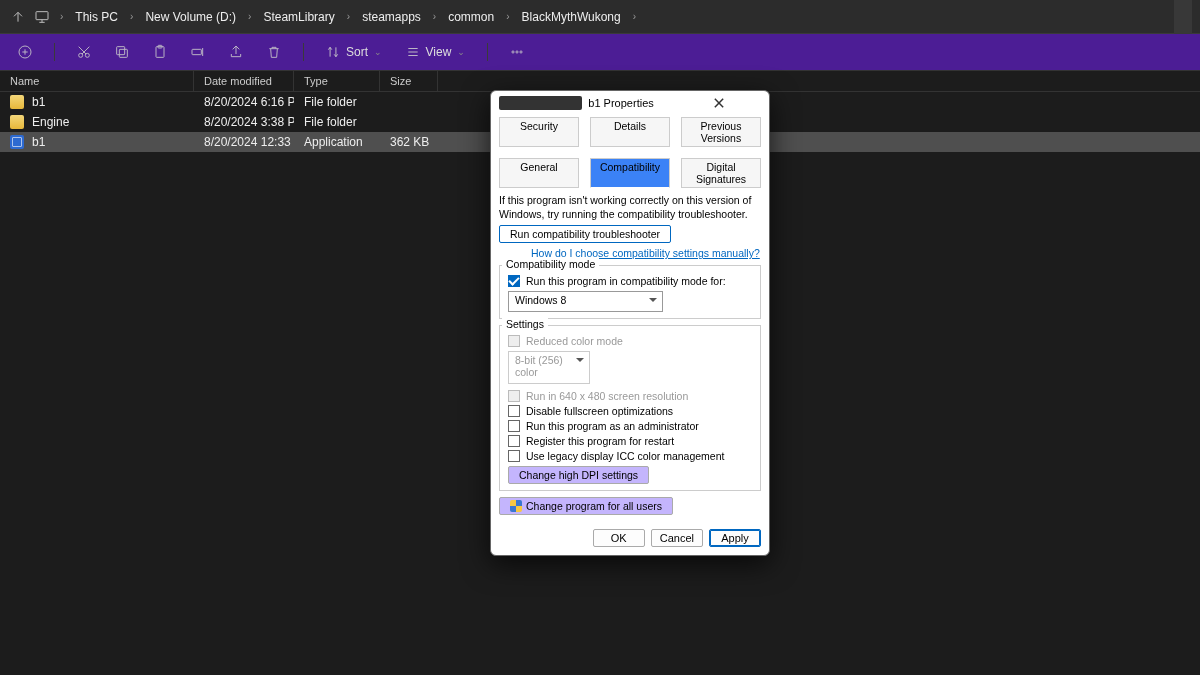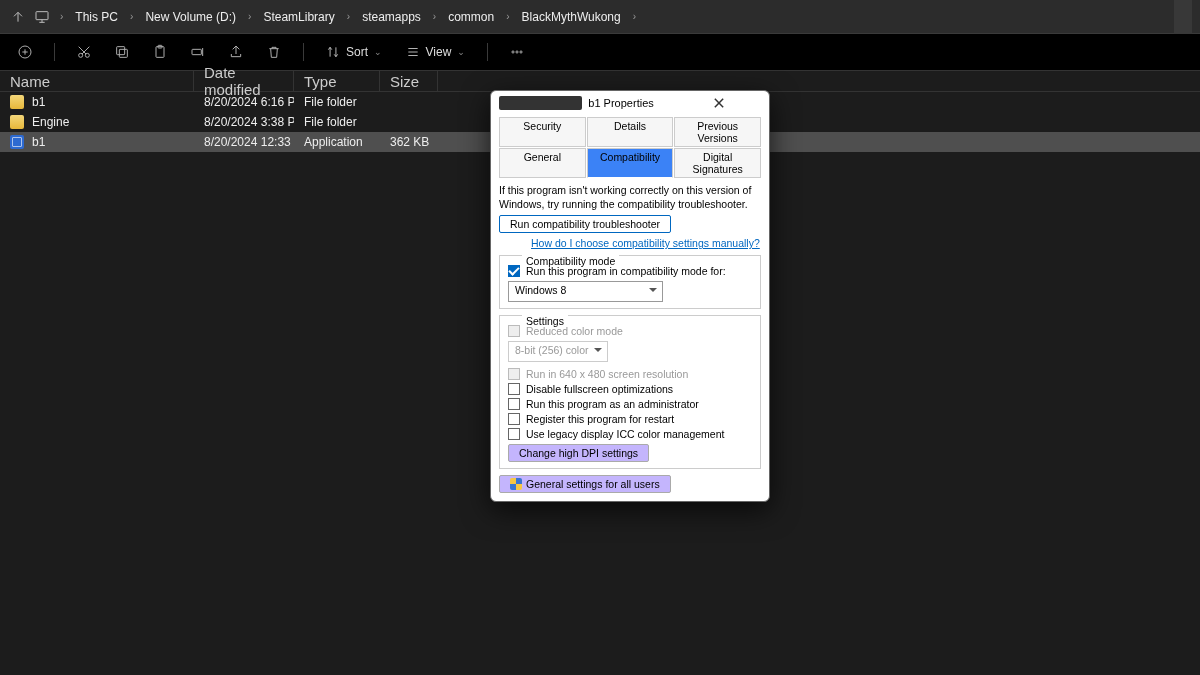--- a/index.html
+++ b/index.html
@@ -8,31 +8,31 @@
     
     .breadcrumb-bar { height: 34px; background: #2c2c2c; display: flex; align-items: center; padding: 0 8px; gap: 4px; border-bottom: 1px solid #3a3a3a; }
     .bc-icon { width: 20px; height: 20px; display: flex; align-items: center; justify-content: center; opacity: 0.9; }
     .bc-icon svg { width: 16px; height: 16px; stroke: #ccc; fill: none; stroke-width: 1.5; }
     .bc-chev { color: #999; font-size: 10px; padding: 0 4px; }
     .bc-item { color: #eee; padding: 0 4px; white-space: nowrap; cursor: pointer; }
     .bc-spacer { flex: 1; }
     .bc-search { width: 18px; height: 34px; background: #383838; margin-left: 6px; }
 
     
-    .toolbar { height: 36px; background: #000000; display: flex; align-items: center; padding: 0 12px; gap: 12px; }
+    .toolbar { height: 36px; background: #4c1d95; display: flex; align-items: center; padding: 0 12px; gap: 12px; }
     .tb-btn { width: 26px; height: 26px; display: flex; align-items: center; justify-content: center; opacity: 0.85; cursor: pointer; }
     .tb-btn svg { width: 16px; height: 16px; stroke: #ccc; fill: none; stroke-width: 1.5; }
     .tb-group { display: flex; align-items: center; gap: 6px; color: #ddd; padding: 0 6px; cursor: pointer; }
     .tb-group svg { width: 14px; height: 14px; stroke: #ccc; fill: none; stroke-width: 1.5; }
     .tb-caret { font-size: 9px; color: #888; }
     .tb-sep { width: 1px; height: 18px; background: #3a3a3a; margin: 0 4px; }
 
     
     .col-headers { height: 22px; background: #1c1c1c; display: flex; border-top: 1px solid #333; border-bottom: 1px solid #333; }
-    .col-h { color: #ccc; font-size: 15px; display: flex; align-items: center; padding: 0 10px; border-right: 1px solid #333; }
+    .col-h { color: #ccc; font-size: 11px; display: flex; align-items: center; padding: 0 10px; border-right: 1px solid #333; }
 
     
     .file-row { height: 20px; display: flex; align-items: center; font-size: 12px; color: #eee; }
     .file-row.selected { background: #4f4f4f; }
     .cell { padding: 0 10px; overflow: hidden; white-space: nowrap; }
     .cell-name { display: flex; align-items: center; gap: 8px; }
     .folder-icon { width:14px; height:14px; background: linear-gradient(#f3d77a,#e7b73a); border-radius: 2px; position: relative; }
     .folder-icon::before { content:""; position:absolute; top:-3px; left:0; width:7px; height:3px; background:#e7b73a; border-radius:1px 1px 0 0; }
     .app-icon { width:14px; height:14px; background:#2d6ad1; border-radius:2px; position:relative; }
     .app-icon::after { content:""; position:absolute; inset:2px; border:1px solid rgba(255,255,255,.6); border-radius:1px; }
@@ -46,30 +46,30 @@
     
     .dialog { position: absolute; left: 490px; top: 90px; width: 280px; background: #fff; color: #000; border: 1px solid #666; border-radius: 6px; box-shadow: 0 8px 28px rgba(0,0,0,.7); font-size: 11px; }
     .dlg-title { height: 24px; display: flex; align-items: center; padding: 0 8px; gap: 6px; }
     .dlg-title-appicon { width:14px; height:14px; background:#333; border-radius:2px; }
     .dlg-title span { flex: 1; }
     .dlg-close { width:20px; height:20px; display:flex; align-items:center; justify-content:center; cursor:pointer; }
     .dlg-close svg { width:10px; height:10px; stroke:#333; stroke-width:1.8; }
 
     .dlg-body { padding: 2px 8px 8px; }
 
-    .tabs { display: flex; flex-wrap: wrap; gap: 1px; margin-bottom: 6px; }
+    .tabs { display: flex; flex-wrap: wrap; gap: 11px; margin-bottom: 6px; }
     .tab { flex: 1; min-width: 80px; text-align: center; padding: 2px 4px; background: #f6f6f6; border: 1px solid #ccc; font-size: 10.5px; cursor: pointer; }
     .tab.active { background:#3b82f6; border-bottom-color:#fff; }
 
     .dlg-text { font-size: 10.5px; line-height: 1.3; margin: 4px 0; }
     .btn-outlined { display:inline-block; padding: 2px 10px; border:1px solid #0067c0; background:#fff; font-size:10.5px; color:#000; cursor:pointer; border-radius:2px; }
     .link { color:#0067c0; font-size:10.5px; text-decoration: underline; cursor:pointer;padding-left:32px; }
 
     .group { border:1px solid #ccc; padding: 6px 8px; margin: 6px 0; position:relative; }
-    .group-title { position:absolute; top:-8px; left:22px; background:#fff; padding:0 4px; font-size:10.5px;margin-top:7px; }
+    .group-title { position:absolute; top:-8px; left:2px; background:#fff; padding:0 4px; font-size:10.5px; }
 
     .checkrow { display:flex; align-items:center; gap:6px; font-size:10.5px; margin: 3px 0; }
     .checkrow.disabled { color:#999; }
     .cb { width:12px; height:12px; border:1px solid #666; background:#fff; position:relative; flex-shrink:0; }
     .cb.checked { background:#0067c0; border-color:#0067c0; }
     .cb.checked::after { content:""; position:absolute; left:2px; top:-1px; width:4px; height:8px; border:solid #fff; border-width:0 2px 2px 0; transform:rotate(45deg); }
     .cb.disabled { border-color:#bbb; background:#eee; }
 
     .select { border:1px solid #999; background:#fff; padding:2px 18px 5px 6px; font-size:10.5px; position:relative; margin-top:4px; width:155px; }
     .select::after { content:""; position:absolute; right:5px; top:6px; border:4px solid transparent; border-top-color:#555; }
@@ -249,21 +249,21 @@
       </div>
       <div class="select">Windows 8</div>
     </div>
 
     <div class="group">
       <span class="group-title">Settings</span>
       <div class="checkrow disabled">
           <span class="cb disabled"></span>
           <span>Reduced color mode</span>
         </div>
-      <div class="select disabled" style="width:100px">8-bit (256) color</div>
+      <div class="select disabled" style="width:82px">8-bit (256) color</div>
       <div class="checkrow disabled" style="margin-top:6px">
           <span class="cb disabled"></span>
           <span>Run in 640 x 480 screen resolution</span>
         </div>
       <div class="checkrow">
           <span class="cb"></span>
           <span>Disable fullscreen optimizations</span>
         </div>
       <div class="checkrow">
           <span class="cb"></span>
@@ -273,15 +273,20 @@
           <span class="cb"></span>
           <span>Register this program for restart</span>
         </div>
       <div class="checkrow">
           <span class="cb"></span>
           <span>Use legacy display ICC color management</span>
         </div>
       <div style="margin-top:4px"><span class="btn-gray">Change high DPI settings</span></div>
     </div>
 
-    <div style="margin-top:4px"><span class="btn-gray"><span class="shield"></span><span>General settings for all users</span></span></div>
+    <div style="margin-top:4px"><span class="btn-gray"><span class="shield"></span><span>Change program for all users</span></span></div>
+  </div>
+  <div class="dlg-footer">
+    <button>OK</button>
+    <button>Cancel</button>
+    <button class="accent">Apply</button>
   </div>
 </div>
 
 </body></html>

